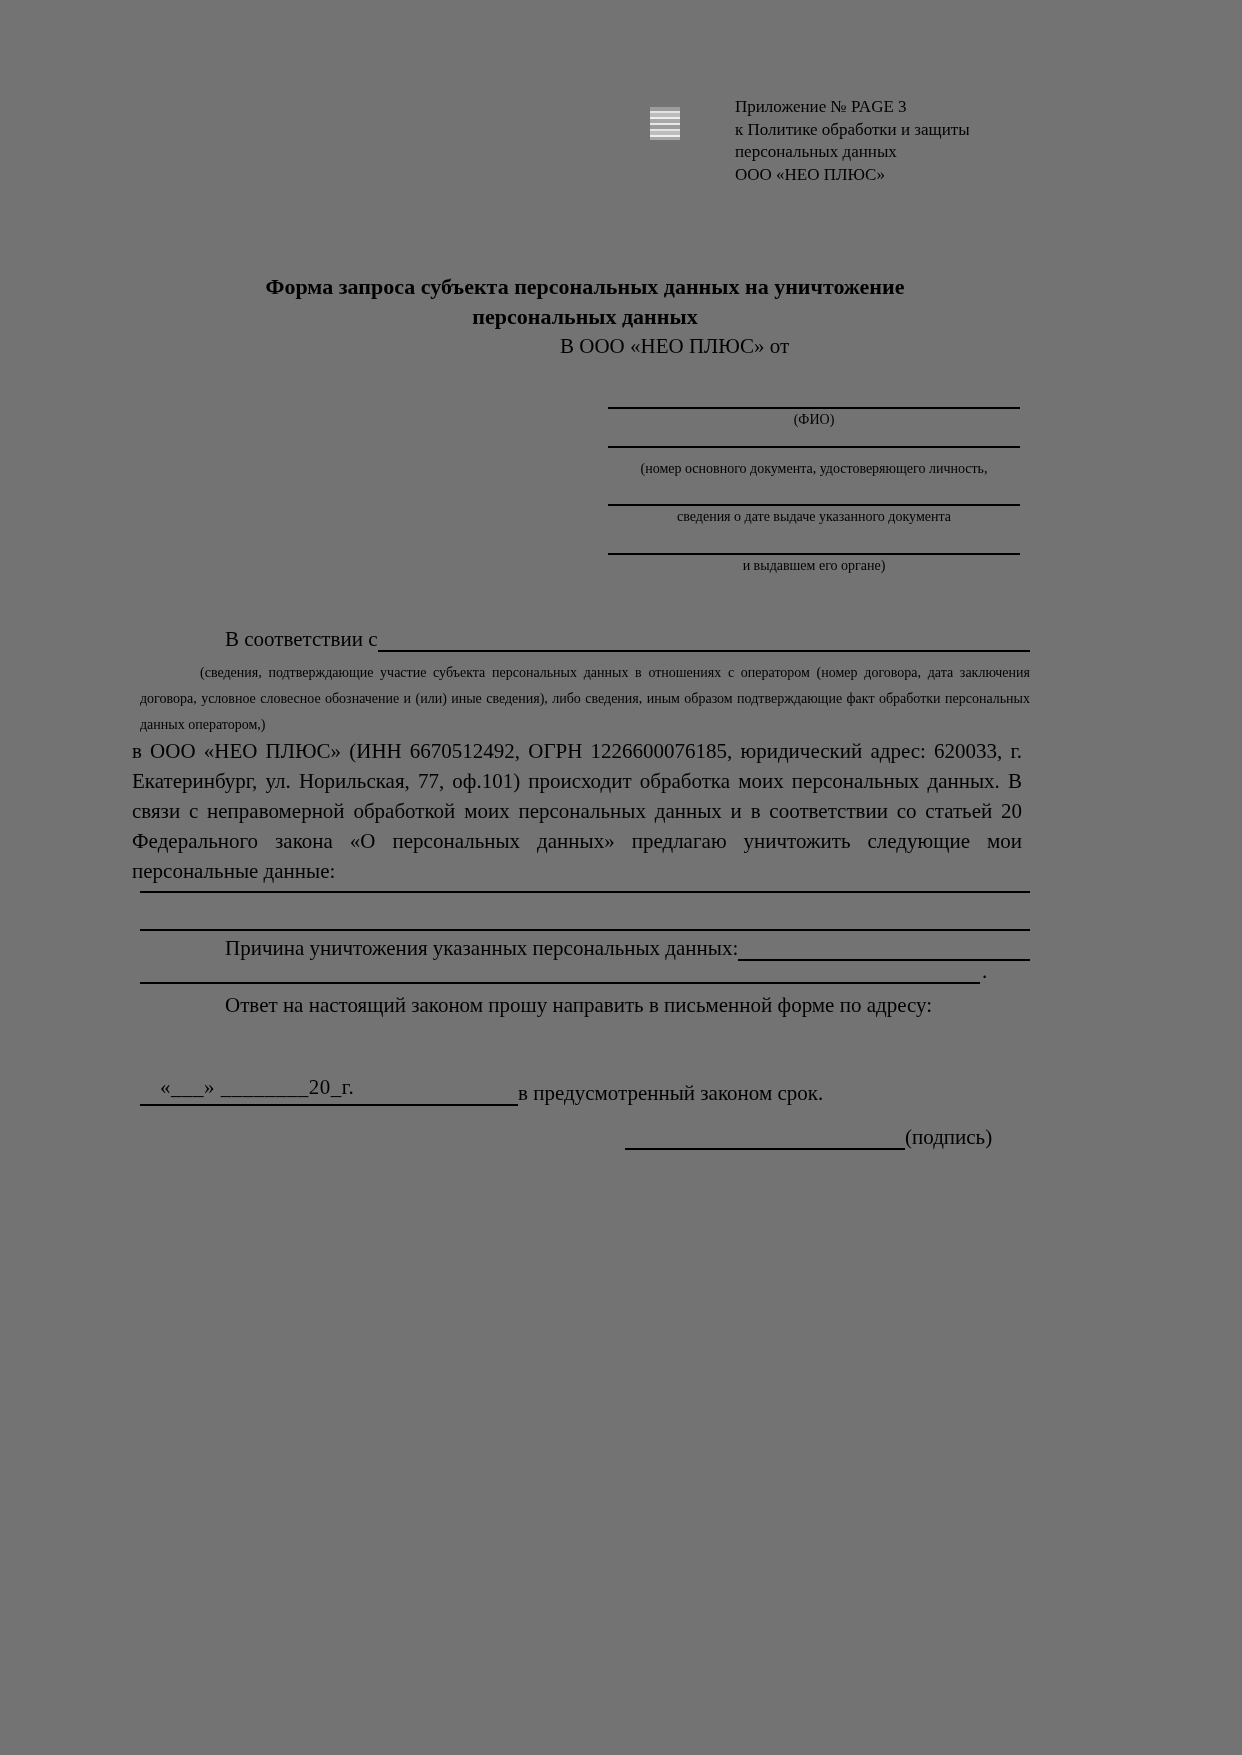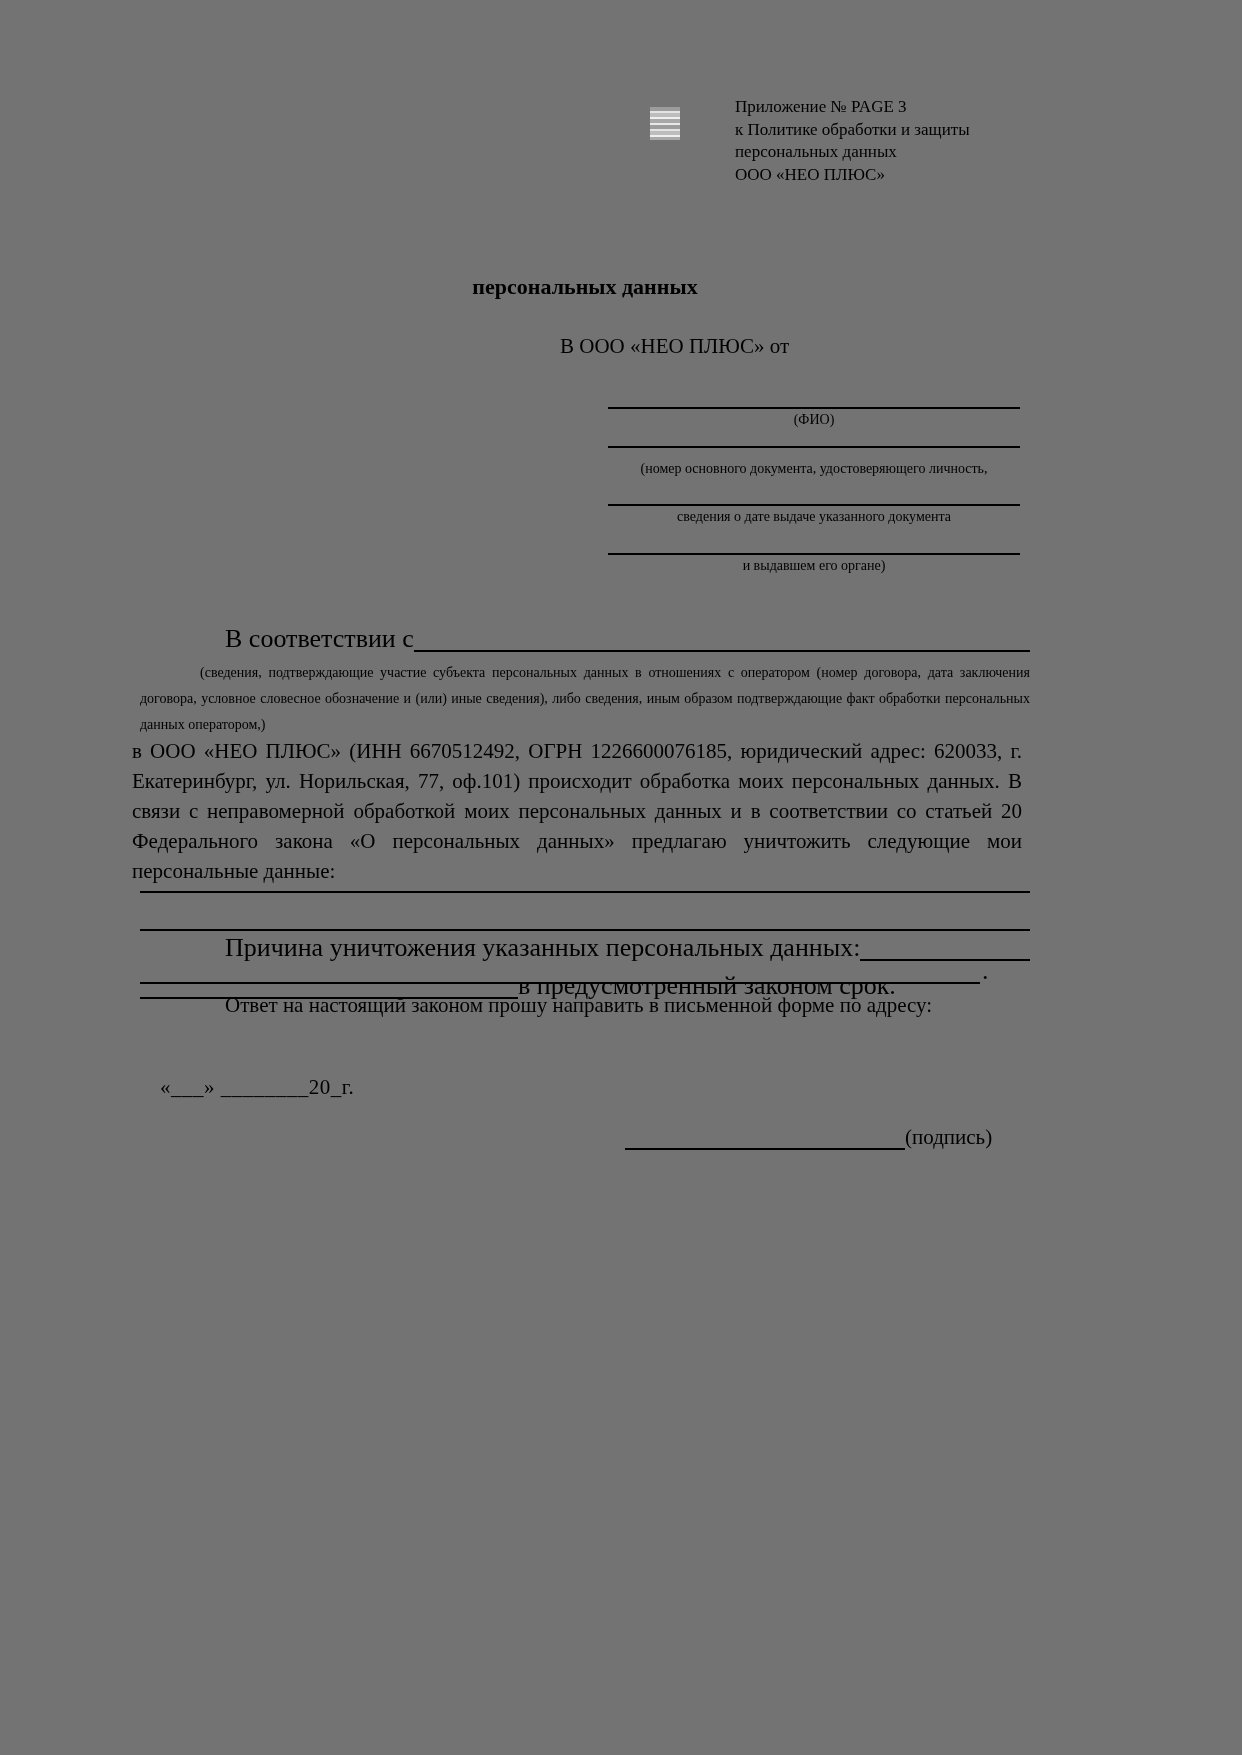--- a/index.html
+++ b/index.html
@@ -33,21 +33,21 @@
   }
   .blank-line{
     position:absolute;height:0;border-top:2px solid #000;
   }
   .caption{
     position:absolute;left:608px;width:412px;
     font-size:14px;text-align:center;line-height:19px;
   }
   .row{
     position:absolute;left:140px;width:890px;
-    display:flex;align-items:flex-end;font-size:26px;line-height:26px;
+    display:flex;align-items:flex-end;font-size:21px;line-height:26px;
   }
   .fill{
     flex:1;border-bottom:2px solid #000;height:100%;
   }
   .fill-fixed{
     border-bottom:2px solid #000;height:100%;
   }
   .indent-lbl{margin-left:85px;white-space:nowrap;}
   .footnote{
     position:absolute;left:140px;top:660px;width:890px;
@@ -81,20 +81,21 @@
   <div class="embed-icon"></div>
 
   <div class="hdr">
     <div>Приложение №  PAGE 3</div>
     <div>к Политике обработки и защиты</div>
     <div>персональных данных</div>
     <div>ООО «НЕО ПЛЮС»</div>
   </div>
 
   <div class="title">
+    <div>Форма запроса субъекта персональных данных на уничтожение</div>
     <div>персональных данных</div>
   </div>
 
   <div class="addressee">В ООО «НЕО ПЛЮС» от</div>
 
   <div class="blank-line" style="left:608px;top:407px;width:412px;"></div>
   <div class="caption" style="top:410px;">(ФИО)</div>
 
   <div class="blank-line" style="left:608px;top:446px;width:412px;"></div>
   <div class="caption" style="top:449px;margin-top:10px;">(номер основного документа, удостоверяющего личность,</div>
@@ -122,21 +123,21 @@
     <span class="fill"></span>
   </div>
 
   <div class="row" style="top:958px;height:26px;">
     <span class="fill-fixed" style="width:840px;"></span>
     <span class="dot-end">.</span>
   </div>
 
   <div class="plain-text pad85" style="top:992px;">Ответ на настоящий законом прошу направить в письменной форме по адресу:</div>
 
-  <div class="row" style="top:973px;height:26px;">
+  <div class="row" style="top:1080px;height:26px;">
     <span class="fill-fixed" style="width:378px;"></span>
     <span>в предусмотренный законом срок.</span>
   </div>
 
   <div class="bottom-date">«___» ________20_г.</div>
   <div class="sig-group">
     <span class="sig-line"></span>
     <span>(подпись)</span>
   </div>
 

